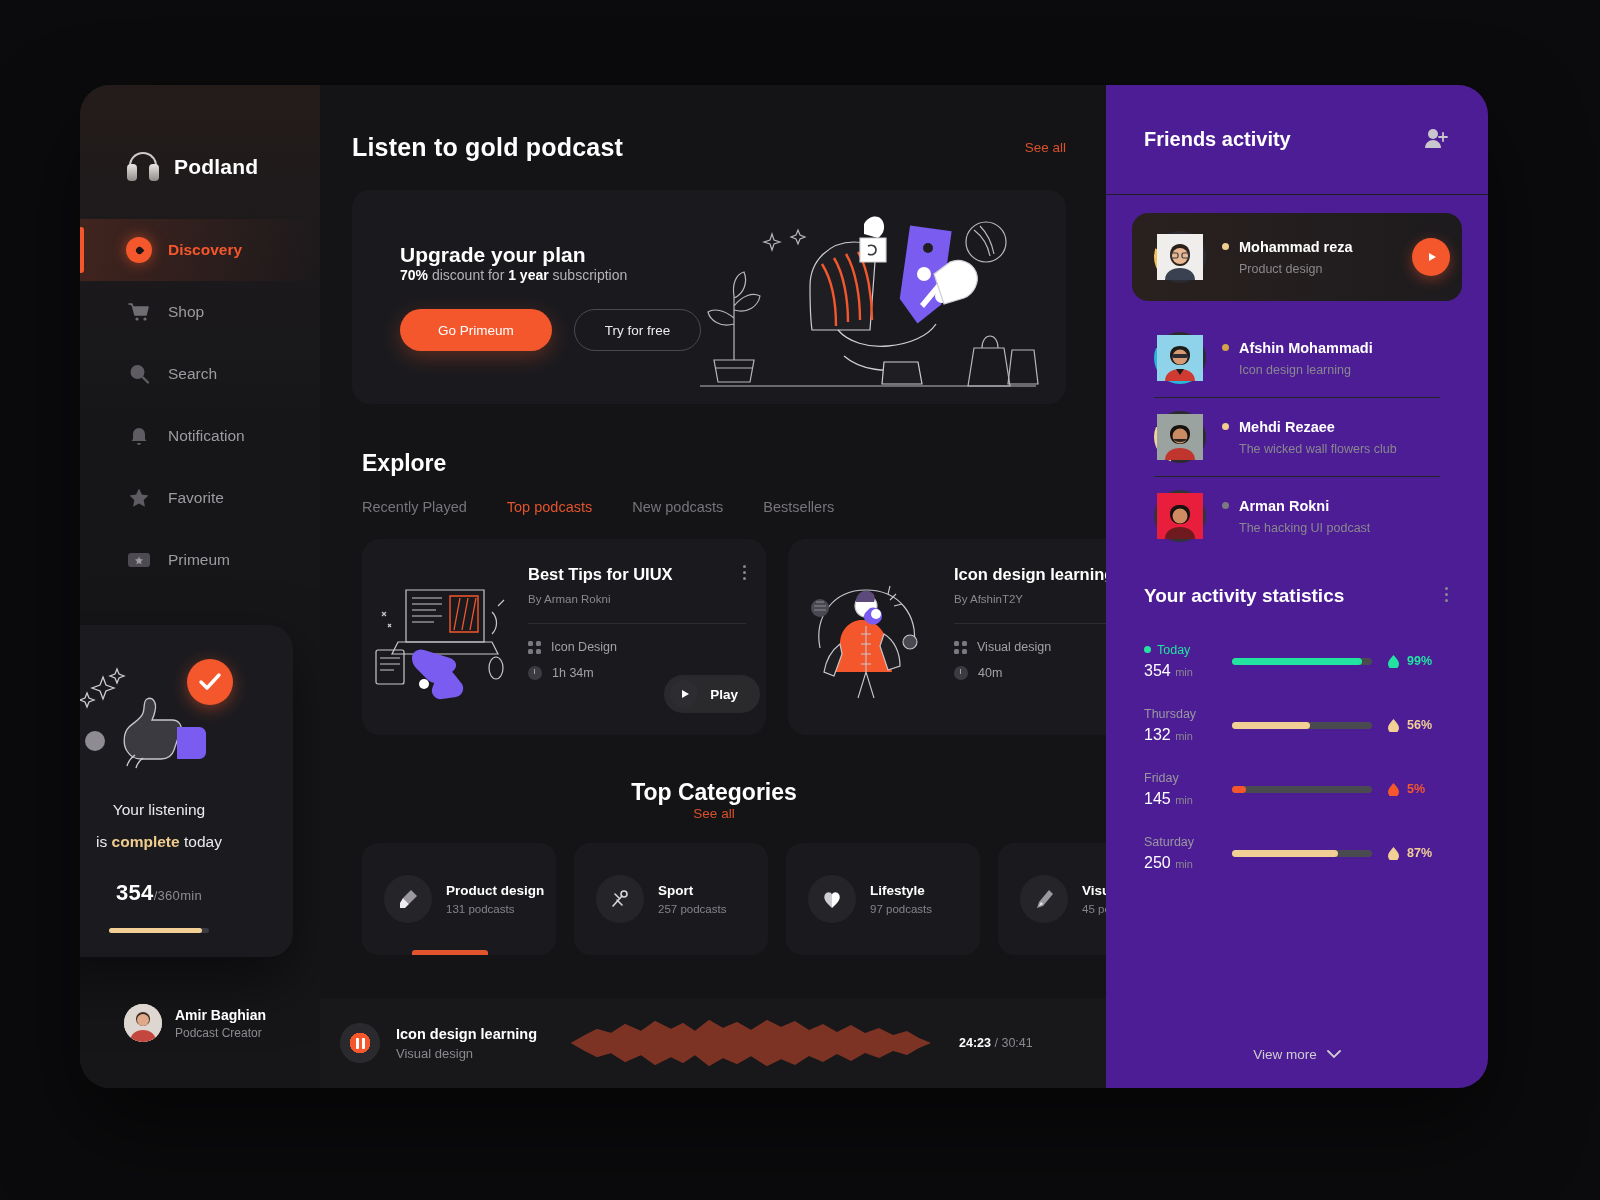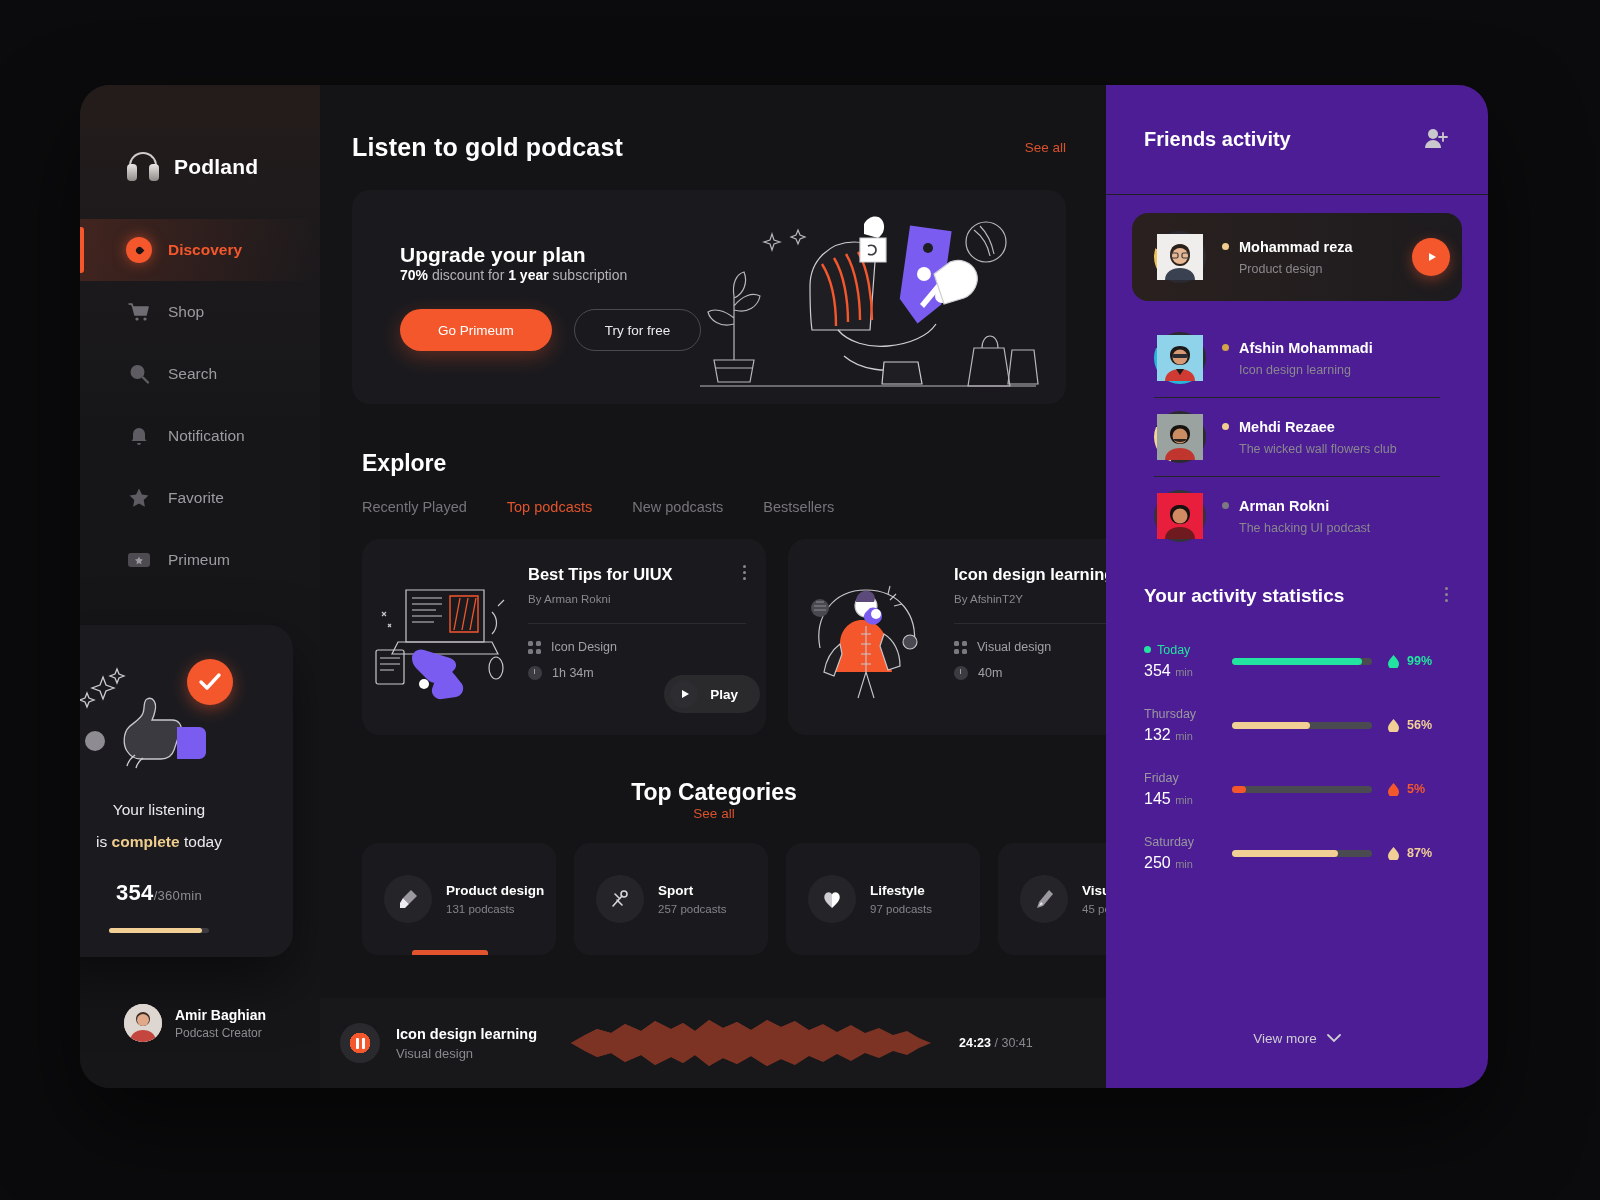--- a/index.html
+++ b/index.html
@@ -193,21 +193,21 @@
   .stats { margin-top:22px; }
   .srow { display:flex; align-items:center; padding:0 38px; height:64px; }
   .s-left { width:72px; flex:0 0 72px; }
   .s-day { font-size:12.5px; color:#9a989e; display:flex; align-items:center; gap:6px; }
   .s-min { margin-top:5px; font-size:16px; font-weight:bold; }
   .s-min span { font-size:11px; color:#8a888e; font-weight:normal; }
   .s-bar { flex:1; height:7px; border-radius:4px; background:#4a4a51; position:relative; margin:0 16px; }
   .s-bar i { position:absolute; left:0; top:0; bottom:0; border-radius:4px; display:block; }
   .s-pct { width:62px; flex:0 0 62px; display:flex; align-items:center; gap:8px; font-size:12.5px; font-weight:bold; }
   .drop { width:11px;height:13px; }
-  .view-more { position:absolute; left:0; right:0; bottom:42px; display:flex; align-items:center; justify-content:center; gap:10px; color:#cfcdd2; font-size:13.5px; cursor:pointer; }
+  .view-more { position:absolute; left:0; right:0; bottom:26px; display:flex; align-items:center; justify-content:center; gap:10px; color:#cfcdd2; font-size:13.5px; cursor:pointer; }
 </style>
 </head>
 <body>
 
 <div class="app">
 
   <aside class="sidebar">
     <div class="brand">
       <span class="headphone">
         <span class="band"></span>

